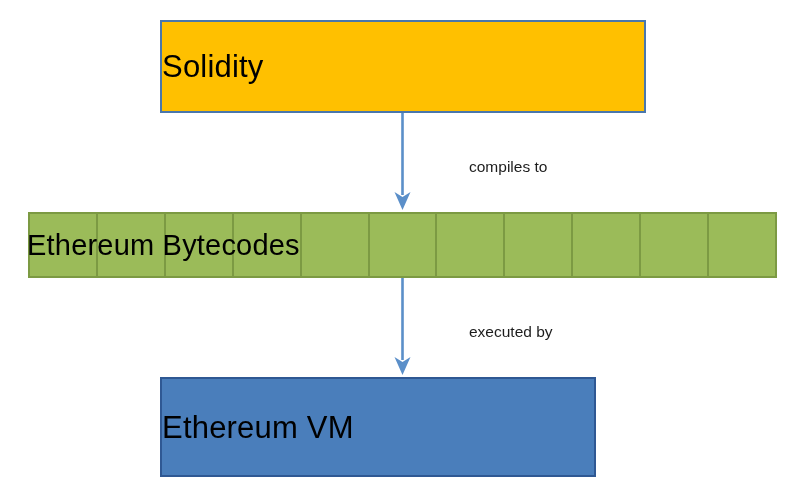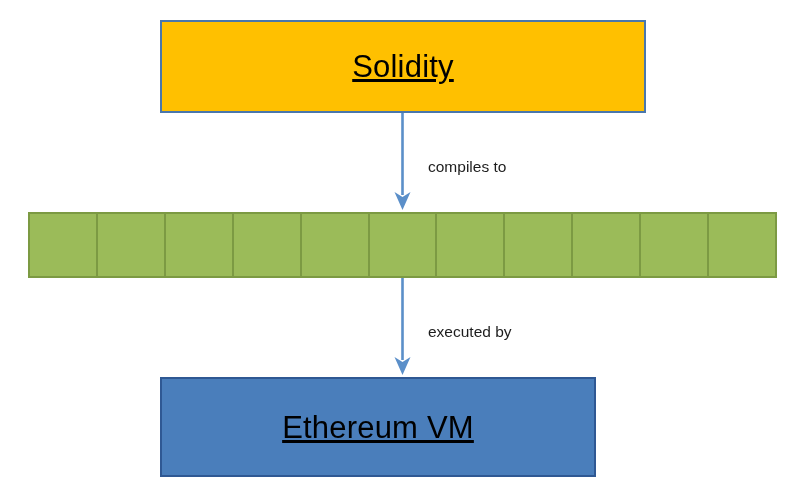--- a/index.html
+++ b/index.html
@@ -19,22 +19,21 @@
     height: 499px;
     background: #ffffff;
   }
 
   
   .node-box {
     position: absolute;
     box-sizing: border-box;
     display: flex;
     align-items: center;
-    justify-content: center;
-    text-decoration: underline;
+    justify-content: flex-start;
   }
   .node-label {
     font-weight: 400;
     color: #1a1a1a;
     line-height: 1;
     white-space: nowrap;
     letter-spacing: 0.2px;
   }
 
   
@@ -109,20 +108,21 @@
   #arrow-compiles { top: 113px; height: 98px; }
   #arrow-executed { top: 278px; height: 98px; }
 
   
   .edge-label {
     position: absolute;
     font-size: 15.5px;
     color: #1c1c1c;
     white-space: nowrap;
     line-height: 1;
+    margin-left: 41px;
   }
   #label-compiles-to { left: 428px; top: 159px; }
   #label-executed-by { left: 428px; top: 324px; }
 </style>
 </head>
 <body>
 
 <div id="canvas">
 
   <div class="node-box" id="solidity-box">
@@ -144,20 +144,21 @@
       <div class="cell"></div>
       <div class="cell"></div>
       <div class="cell"></div>
       <div class="cell"></div>
       <div class="cell"></div>
       <div class="cell"></div>
       <div class="cell"></div>
       <div class="cell"></div>
       <div class="cell"></div>
     </div>
+    <span class="node-label">Ethereum Bytecodes</span>
   </div>
 
   <div class="arrow" id="arrow-executed">
     <svg width="20" height="98" viewBox="0 0 20 98">
       <line x1="9.5" y1="0" x2="9.5" y2="82" stroke="#5B8FC9" stroke-width="2.6"></line>
       <path d="M 9.5 97 L 1.5 79 L 9.5 84 L 17.5 79 Z" fill="#5B8FC9"></path>
     </svg>
   </div>
   <span class="edge-label" id="label-executed-by">executed by</span>
 

